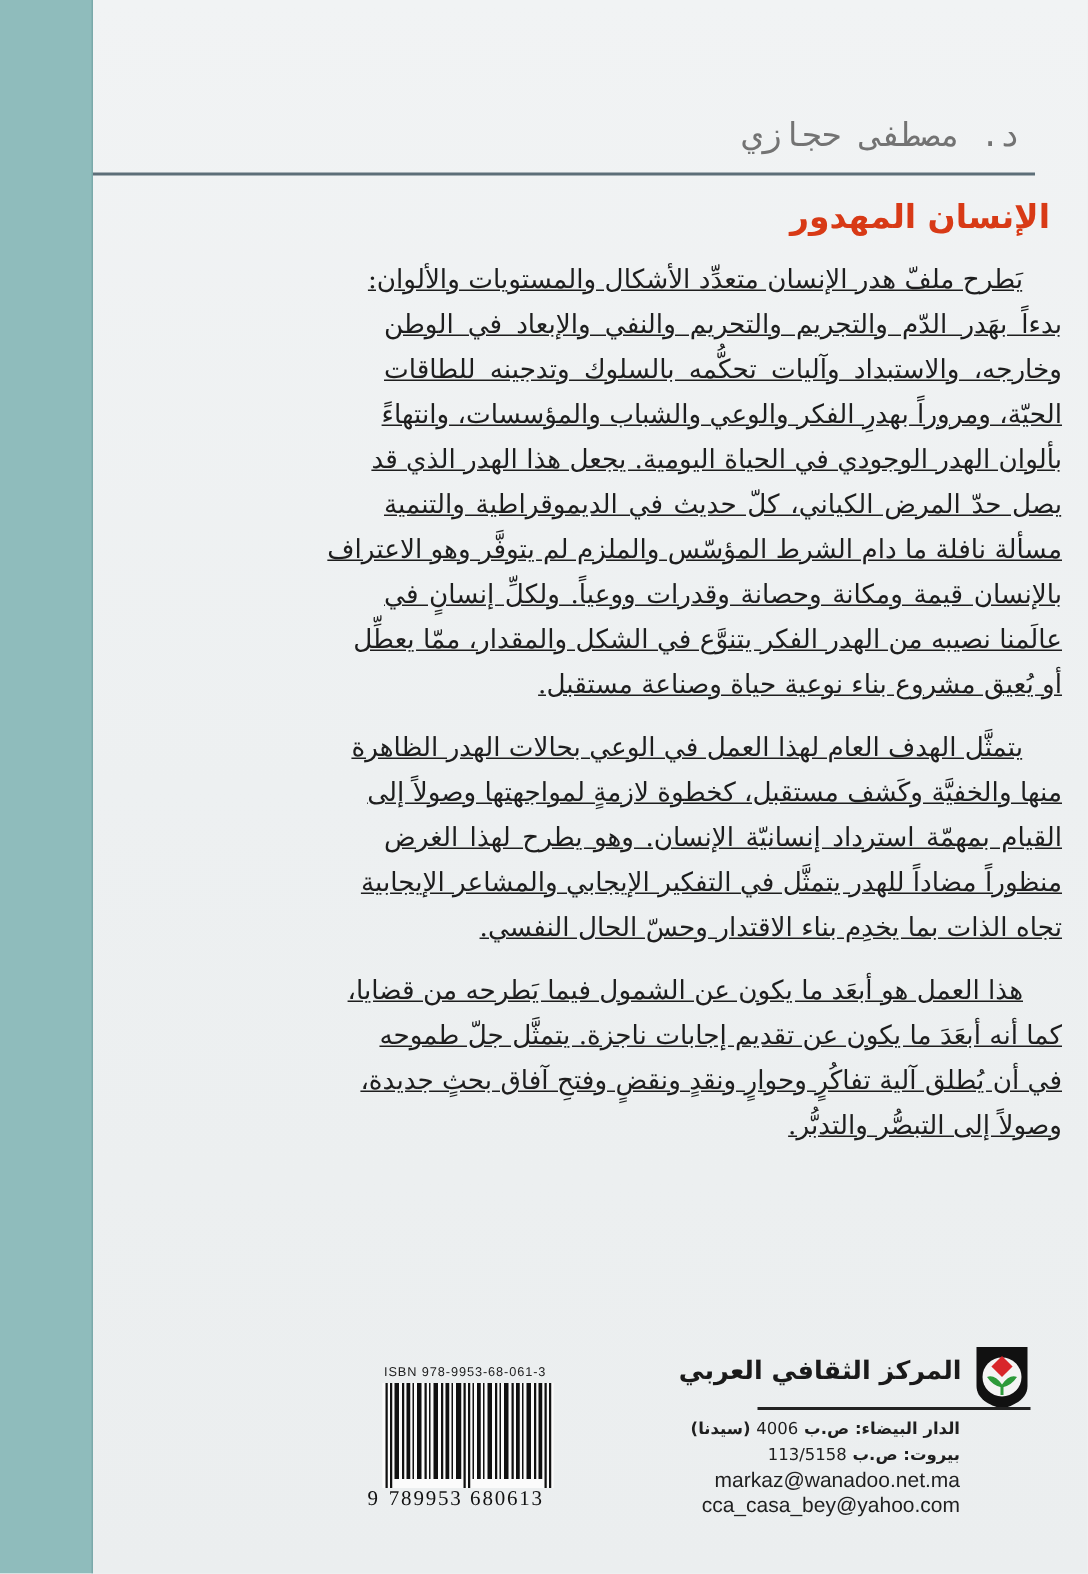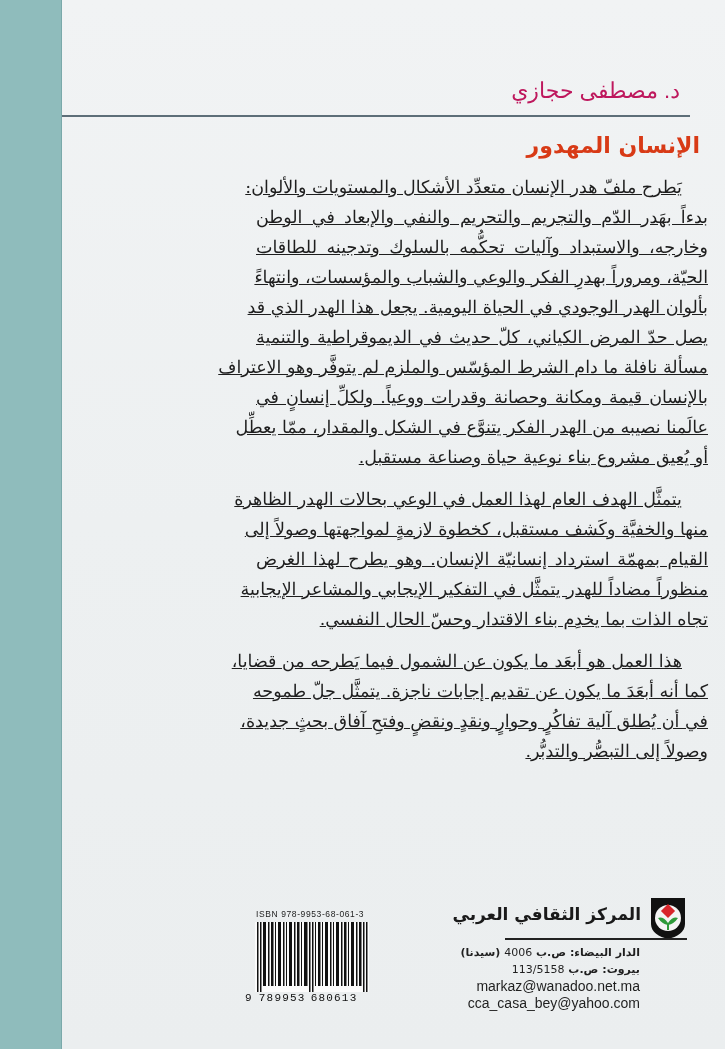--- a/index.html
+++ b/index.html
@@ -33,23 +33,23 @@
       top: 115px;
       width: 628px;
       height: 2px;
       background: #5d6e78;
     }
     .author {
       position: absolute;
       right: 45px;
       top: 78px;
       direction: rtl;
-      font-family: Liberation Sans, sans-serif;
+      font-family: Liberation Mono, monospace;
       font-size: 22px;
-      color: #be185d;
+      color: #737373;
       white-space: nowrap;
       letter-spacing: 0px;
     }
     .title {
       position: absolute;
       right: 25px;
       top: 133px;
       direction: rtl;
       font-family: "DejaVu Sans", sans-serif;
       font-weight: bold;
@@ -165,22 +165,22 @@
       height: 70px;
       background: #fbfbfb;
     }
     .barcode svg {
       display: block;
     }
     .barcode-digits {
       position: absolute;
       left: 245px;
       top: 992px;
-      font-family: Liberation Mono, monospace;
-      font-size: 11px;
+      font-family: Liberation Serif, serif;
+      font-size: 14px;
       letter-spacing: 1.2px;
       color: #111;
       white-space: nowrap;
     }
     .barcode-digits .first {
       margin-right: 6px;
     }
     .barcode-digits .mid {
       margin-right: 5px;
     }

